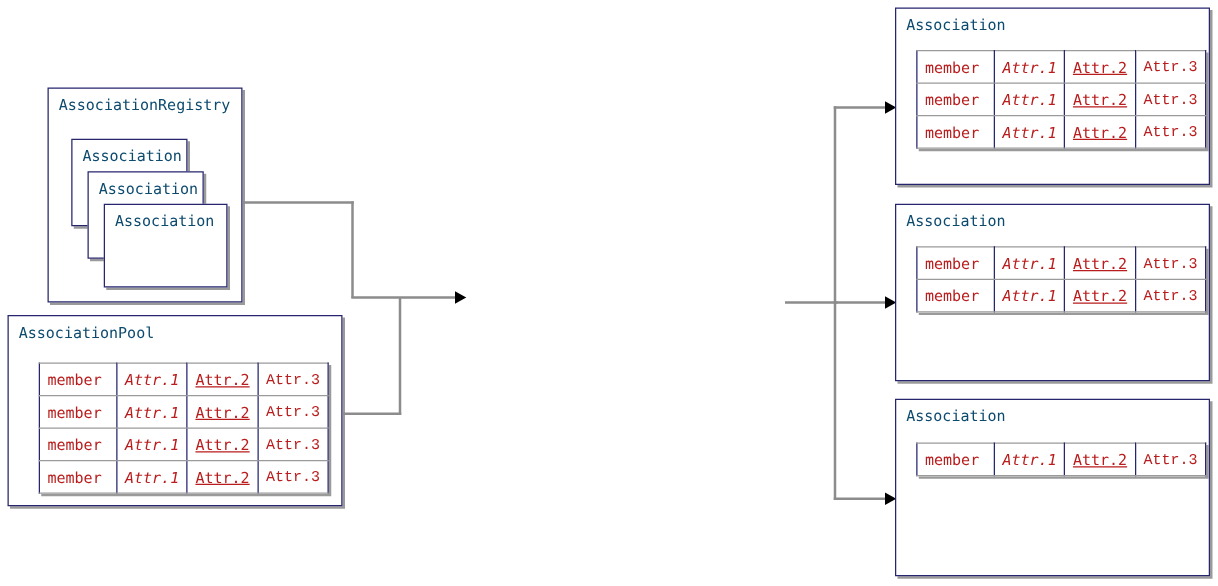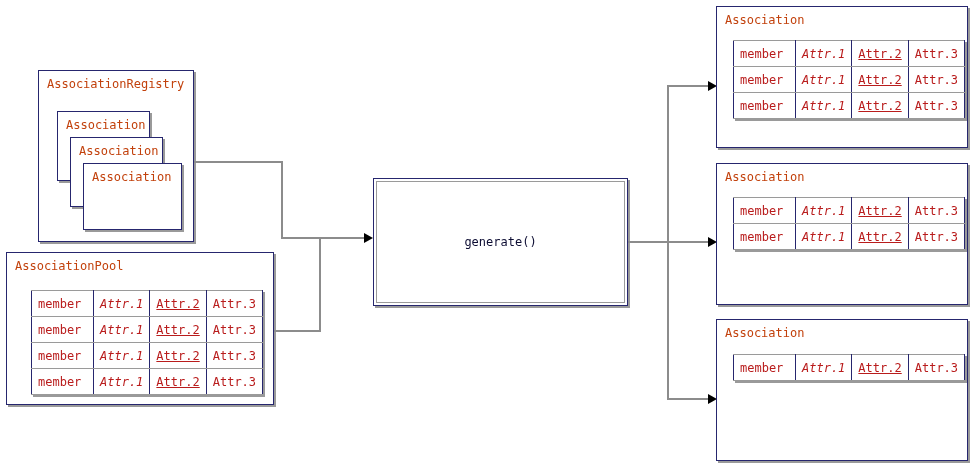--- a/index.html
+++ b/index.html
@@ -26,21 +26,21 @@
     background: #ffffff;
     border: 1px solid #26266e;
     box-shadow: 2px 2px 0 0 #9a9a9a;
   }
   .box-title {
     position: absolute;
     left: 8px;
     top: 6px;
     font-size: 12px;
     line-height: 14px;
-    color: #c2410c;
+    color: #0c4a6e;
     white-space: nowrap;
   }
 
   
   .proc {
     position: absolute;
     box-sizing: border-box;
     background: #ffffff;
     border: 1px solid #26266e;
     box-shadow: 2px 2px 0 0 #9a9a9a;
@@ -82,21 +82,21 @@
     border-left: 1px solid #26266e;
     border-right: 1px solid #26266e;
     border-top: 1px solid #9a9a9a;
     border-bottom: 1px solid #9a9a9a;
     white-space: nowrap;
     text-align: left;
   }
   .attr-table td.c0 { width: 62px; }
   .attr-table td.c1 { width: 56px; font-style: italic; }
   .attr-table td.c2 { width: 56px; text-decoration: underline; }
-  .attr-table td.c3 { width: 56px; }
+  .attr-table td.c3 { width: 56px; font-family: Liberation Mono, monospace; }
 
   
   .seg {
     position: absolute;
     background: #8c8c8c;
   }
   .seg.h { height: 2px; }
   .seg.v { width: 2px; }
   .arrow {
     position: absolute;
@@ -160,24 +160,20 @@
 
   <div class="seg h" style="left:194px; top:161px; width:89px;"></div>
   <div class="seg v" style="left:281px; top:161px; height:77px;"></div>
 
   <div class="seg h" style="left:274px; top:330px; width:47px;"></div>
   <div class="seg v" style="left:319px; top:238px; height:94px;"></div>
 
   <div class="seg h" style="left:281px; top:237px; width:86px;"></div>
   <div class="arrow" style="left:364px; top:233px;"></div>
 
-  <div class="proc" style="left:373px; top:178px; width:255px; height:128px;">
-    <div class="proc-inner"></div>
-    <div class="proc-label">generate()</div>
-  </div>
 
   <div class="seg h" style="left:628px; top:241px; width:42px;"></div>
   <div class="seg v" style="left:667px; top:85px; height:315px;"></div>
 
   <div class="seg h" style="left:667px; top:85px; width:46px;"></div>
   <div class="arrow" style="left:708px; top:81px;"></div>
 
   <div class="seg h" style="left:667px; top:241px; width:46px;"></div>
   <div class="arrow" style="left:708px; top:237px;"></div>
 

